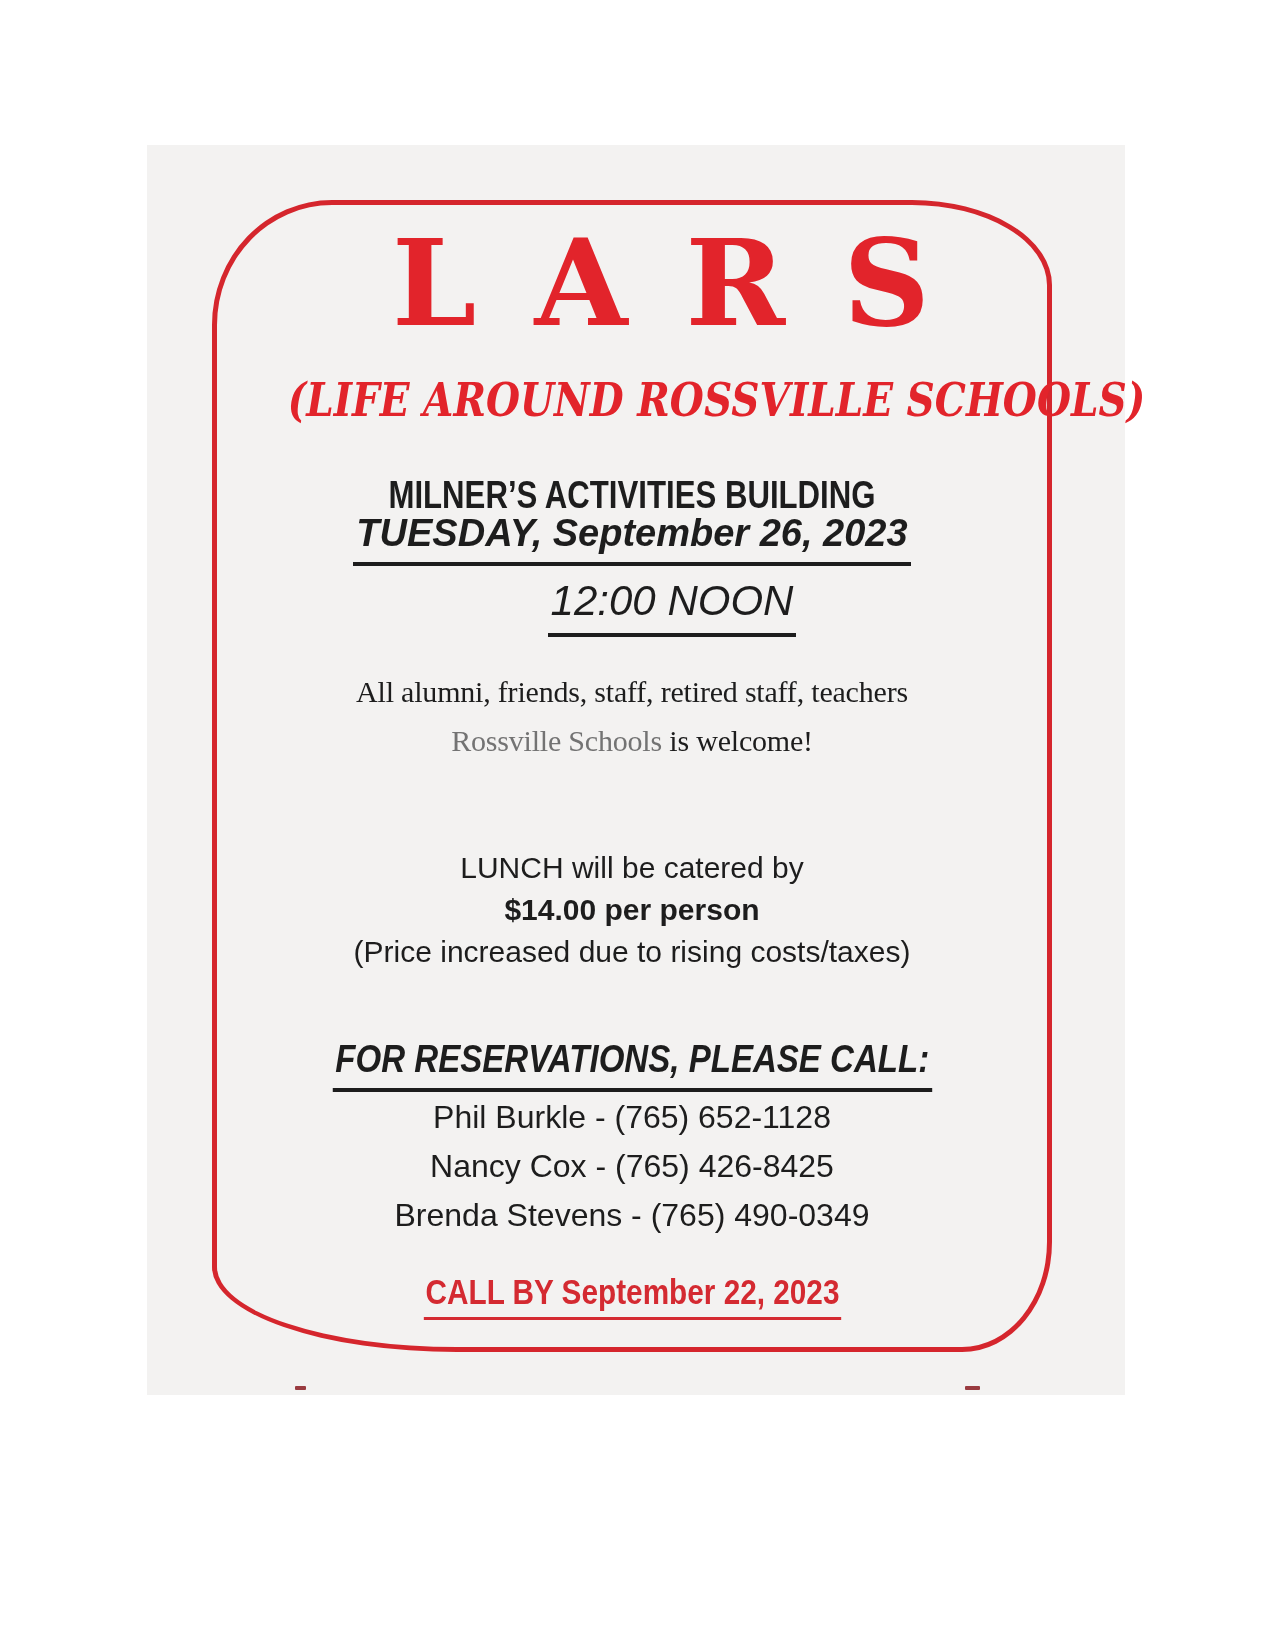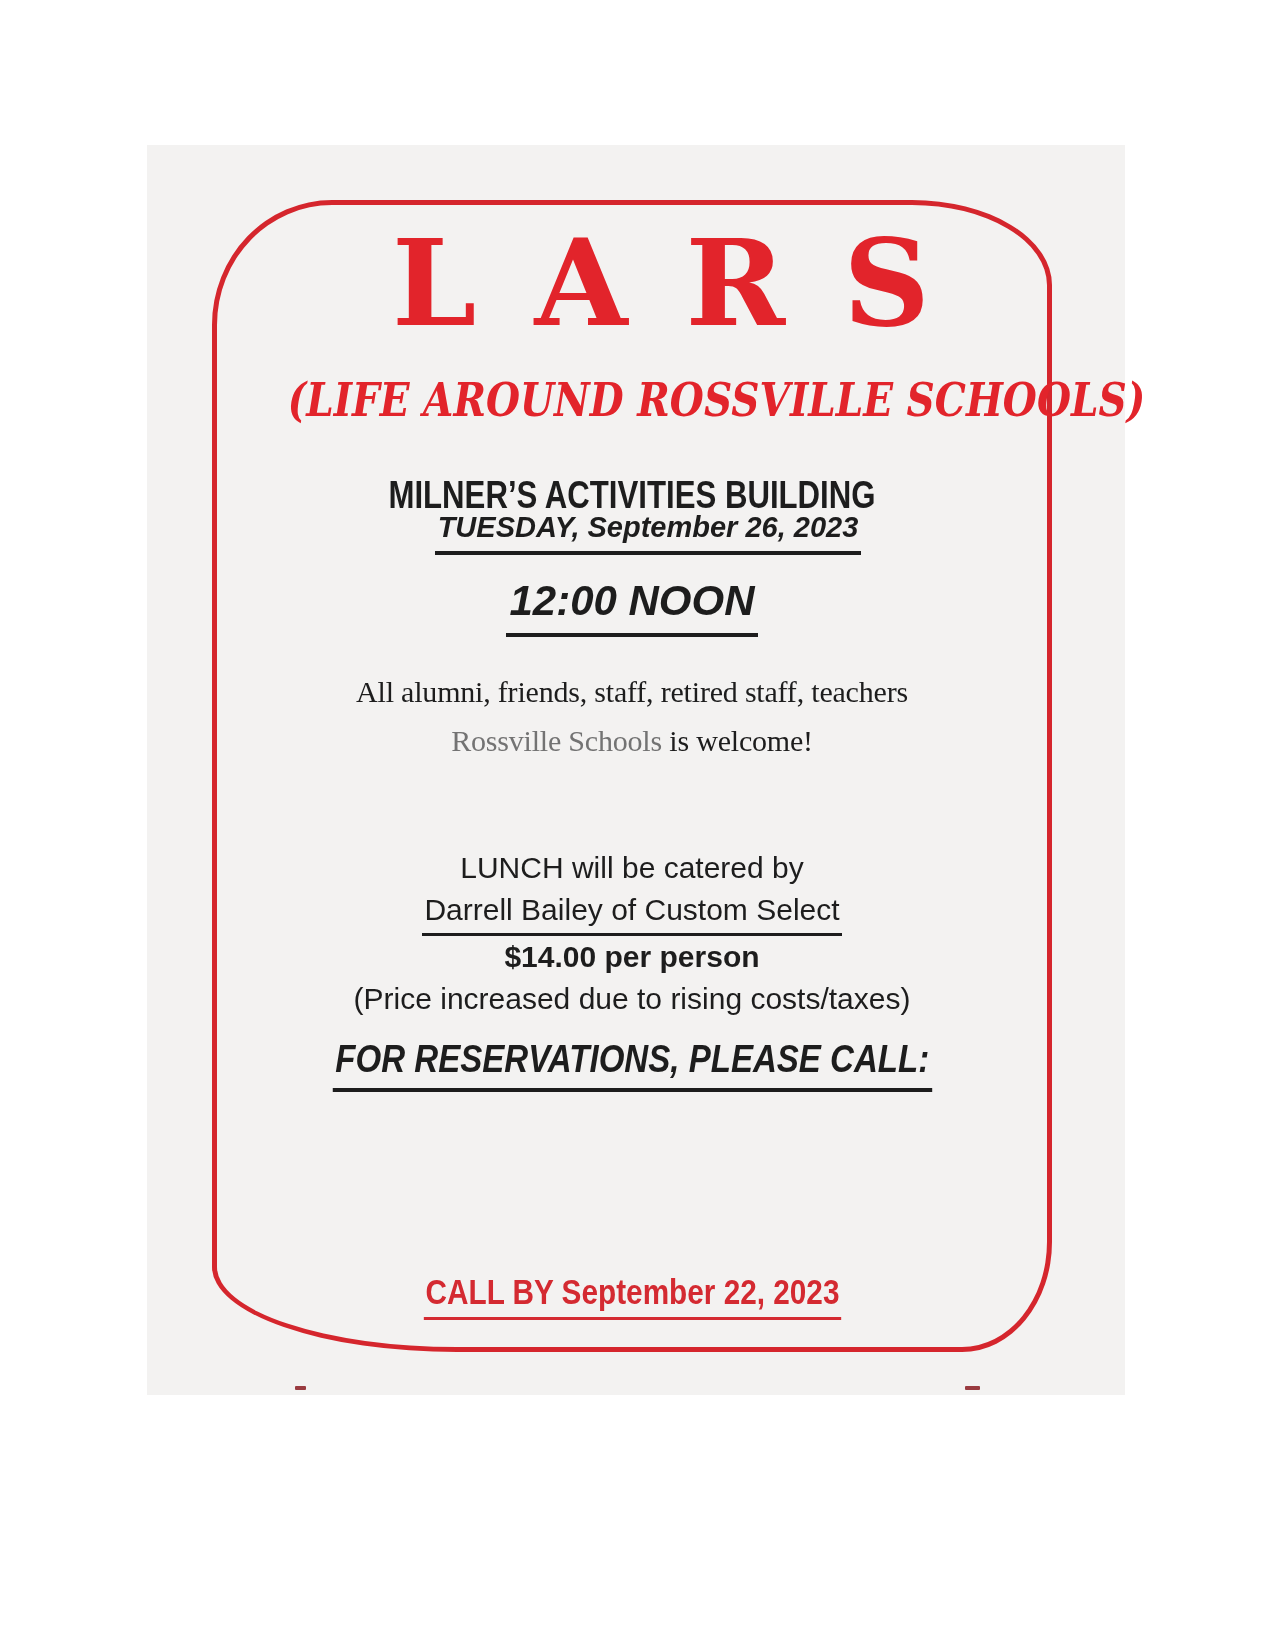--- a/index.html
+++ b/index.html
@@ -15,22 +15,22 @@
          border-radius:120px 140px 90px 245px / 125px 85px 110px 85px;}
 
   .tblock{position:absolute;left:65px;width:840px;text-align:center;color:#1d1d1d;}
 
   .lars{top:75px;font-family:"DejaVu Serif", serif;font-weight:bold;
         font-size:120px;line-height:1.05;letter-spacing:58px;padding-left:58px;
         color:#e2242b;}
   .subtitle{top:228px;font-family:"DejaVu Serif", serif;font-weight:bold;font-style:italic;
             font-size:46px;line-height:1.2;color:#e2242b;white-space:nowrap;}
   .venue{top:318px;font-weight:bold;font-size:38px;line-height:1.2;margin-top:10px;}
-  .dateline{top:364px;font-weight:bold;font-style:italic;font-size:29px;line-height:1.3;margin-left:16px;}
-  .timeline{top:429px;font-weight:bold;font-style:italic;font-size:42px;line-height:1.3;}
+  .dateline{top:364px;font-weight:bold;font-style:italic;font-size:38px;line-height:1.3;}
+  .timeline{top:429px;font-weight:normal;font-style:italic;font-size:42px;line-height:1.3;padding-left:40px;}
   .welcome{top:522px;font-size:30px;line-height:49px;letter-spacing:-0.2px;font-family:Liberation Serif, serif;}
   .lunch{top:702px;font-size:30px;line-height:42px;text-align:center;}
   .lunch .price{font-weight:bold;}
   .reserve{top:891px;font-weight:bold;font-style:italic;font-size:38px;line-height:1.25;}
   .phones{top:948px;font-size:32px;line-height:49px;}
   .callby{top:1125px;font-weight:bold;font-size:35px;line-height:1.25;color:#d42a31;text-decoration:underline;}
 
   
   .sx82{display:inline-block;transform:scaleX(0.82);transform-origin:center;}
   .sx85{display:inline-block;transform:scaleX(0.85);transform-origin:center;}
@@ -74,31 +74,33 @@
       <span class="u">12:00 NOON</span>
     </div>
 
     <div class="tblock welcome">
       <div>All alumni, friends, staff, retired staff, teachers</div>
       <div><span class="red-hl">Rossville Schools</span><span> is welcome!</span></div>
     </div>
 
     <div class="tblock lunch">
       <div>LUNCH will be catered by</div>
-      <div>
-        <span class="u-thin">Darrell Bailey of Custom Select</span>
-      </div>
       <div class="price">$14.00 per person</div>
       <div>(Price increased due to rising costs/taxes)</div>
     </div>
 
     <div class="tblock reserve">
       <span class="sx87"><span class="u">FOR RESERVATIONS, PLEASE CALL:</span></span>
     </div>
 
+    <div class="tblock phones">
+      <div>Phil Burkle - (765) 652-1128</div>
+      <div>Nancy Cox - (765) 426-8425</div>
+      <div>Brenda Stevens - (765) 490-0349</div>
+    </div>
 
     <div class="tblock callby">
       <span class="sx85"><span class="u-red">CALL BY September 22, 2023</span></span>
     </div>
 
     <div class="tick tick1"></div>
     <div class="tick tick2"></div>
 
   </div>
 </div>

